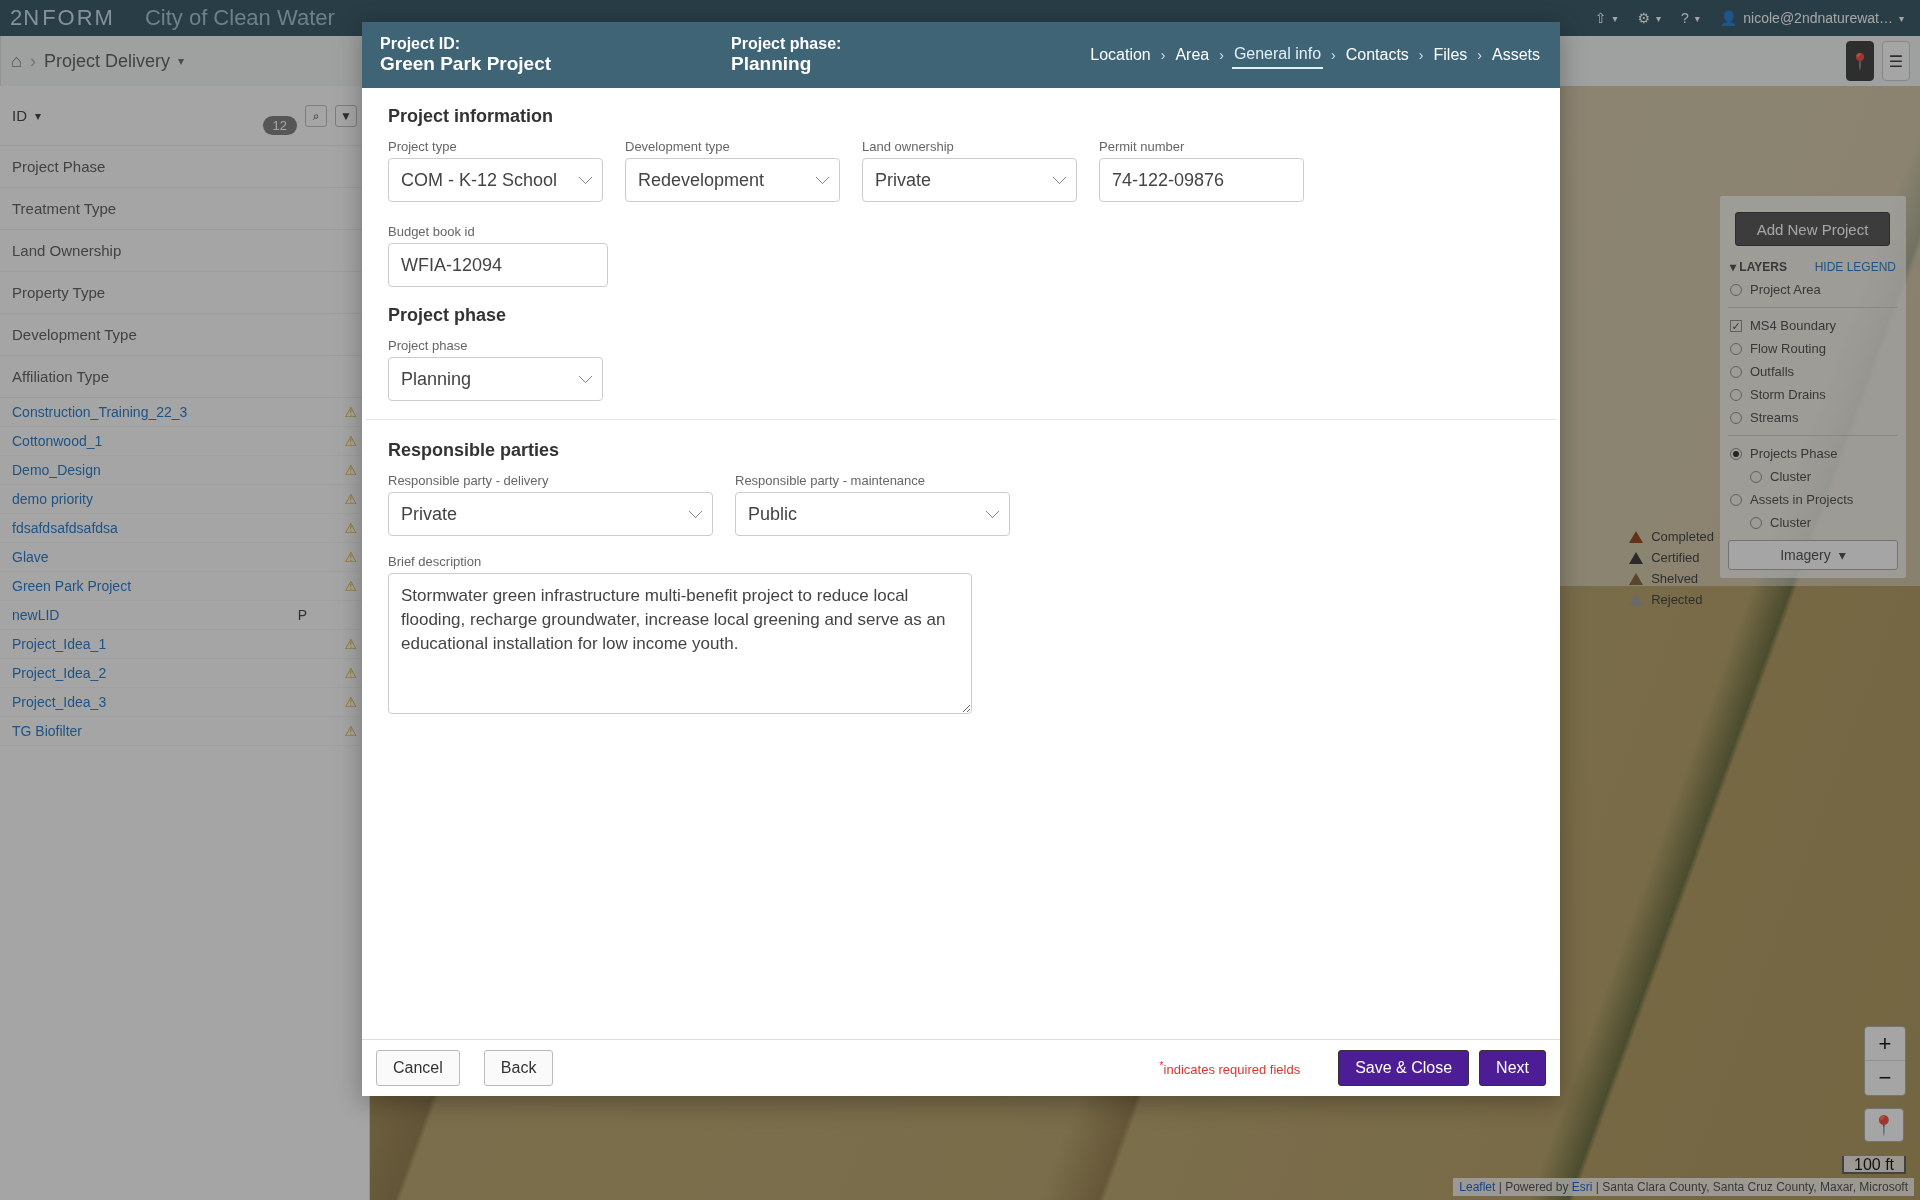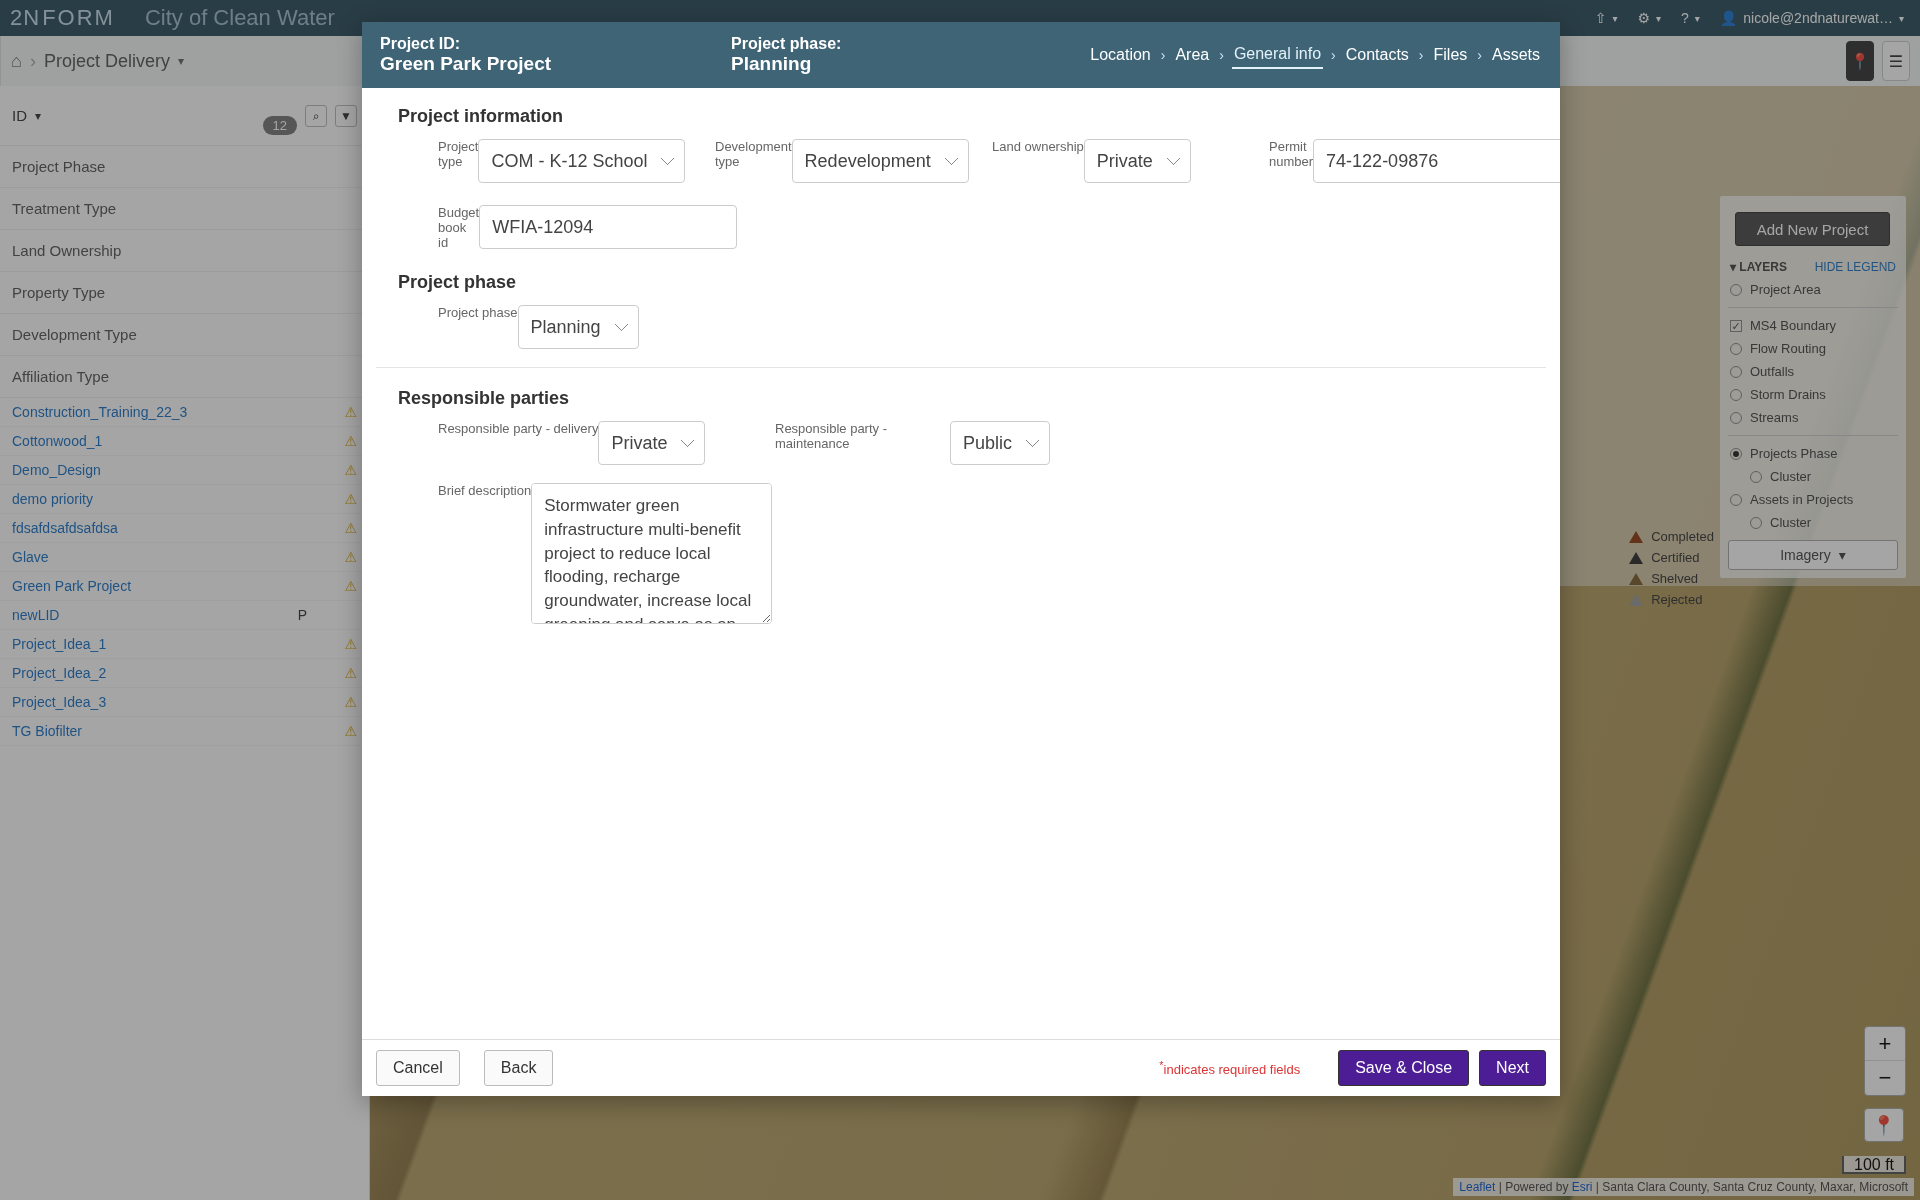--- a/index.html
+++ b/index.html
@@ -83,24 +83,24 @@
 .modal .titlebar { background: #3e6476; color: #fff; height: 66px; display: flex; align-items: center; padding: 0 18px; }
 .modal .titlebar .col { display: flex; flex-direction: column; line-height: 1.2; }
 .modal .titlebar .lbl { font-size: 16px; font-weight: 600; }
 .modal .titlebar .val { font-size: 19px; font-weight: 700; }
 .modal .titlebar .col.phase { margin-left: 180px; }
 .modal .titlebar .tabs { margin-left: auto; display: flex; align-items: center; gap: 6px; font-size: 16px; }
 .modal .titlebar .tabs .t { color: #fff; padding: 4px 2px; cursor: pointer; }
 .modal .titlebar .tabs .t.active { color: #e3f2fa; border-bottom: 2px solid #e3f2fa; }
 .modal .titlebar .tabs .sep { color: #cfe2ec; font-size: 14px; padding: 0 2px; }
 
-.modal .body { padding: 18px 36px; flex: 1; overflow: auto; color: #333; }
+.modal .body { padding: 18px 26px; flex: 1; overflow: auto; color: #333; }
 .modal .body h3 { font-size: 18px; font-weight: 600; margin-bottom: 12px; }
 .modal .body .row { display: flex; gap: 22px; margin-bottom: 18px; flex-wrap: wrap; }
-.modal .body .field { display: flex; flex-direction: row; margin-left: 40px; }
+.modal .body .field { display: flex; flex-direction: column; }
 .modal .body .field label { font-size: 13px; color: #666; margin-bottom: 4px; }
 .modal .body select, .modal .body input[type=text] { height: 44px; border: 1px solid #ccc; border-radius: 4px; padding: 0 12px; font-size: 18px; color: #444; background: #fff; font-family: inherit; }
 .modal .body select { appearance: none; background-image: linear-gradient(45deg, transparent 48%, #888 48%, #888 52%, transparent 52%), linear-gradient(-45deg, transparent 48%, #888 48%, #888 52%, transparent 52%); background-position: right 16px center, right 10px center; background-size: 7px 7px; background-repeat: no-repeat; padding-right: 36px; }
 .modal .body textarea { border: 1px solid #ccc; border-radius: 4px; padding: 10px 12px; font-size: 17px; color: #444; font-family: inherit; resize: both; line-height: 1.4; }
 .modal .body hr { border: none; border-top: 1px solid #e4e4e4; margin: 6px -22px 20px; }
 
 .modal .footer { border-top: 1px solid #ddd; padding: 10px 14px; display: flex; align-items: center; gap: 24px; }
 .modal .footer .btn { border: 1px solid #bbb; background: #fafafa; border-radius: 3px; padding: 8px 16px; font-size: 16px; cursor: pointer; color: #333; }
 .modal .footer .btn.primary { background: #4c1d95; color: #fff; border-color: #333; }
 .modal .footer .req { margin-left: auto; color: #d33; font-size: 13px; }
@@ -361,21 +361,21 @@
         <div class="field" style="width:215px">
           <label>Project phase</label>
           <select><option>Planning</option></select>
         </div>
       </div>
 
       <hr>
 
       <h3>Responsible parties</h3>
       <div class="row">
-        <div class="field" style="width:275px">
+        <div class="field" style="width:325px">
           <label>Responsible party - delivery</label>
           <select><option>Private</option></select>
         </div>
         <div class="field" style="width:275px">
           <label>Responsible party - maintenance</label>
           <select><option>Public</option></select>
         </div>
       </div>
 
       <div class="field" style="width:584px">

